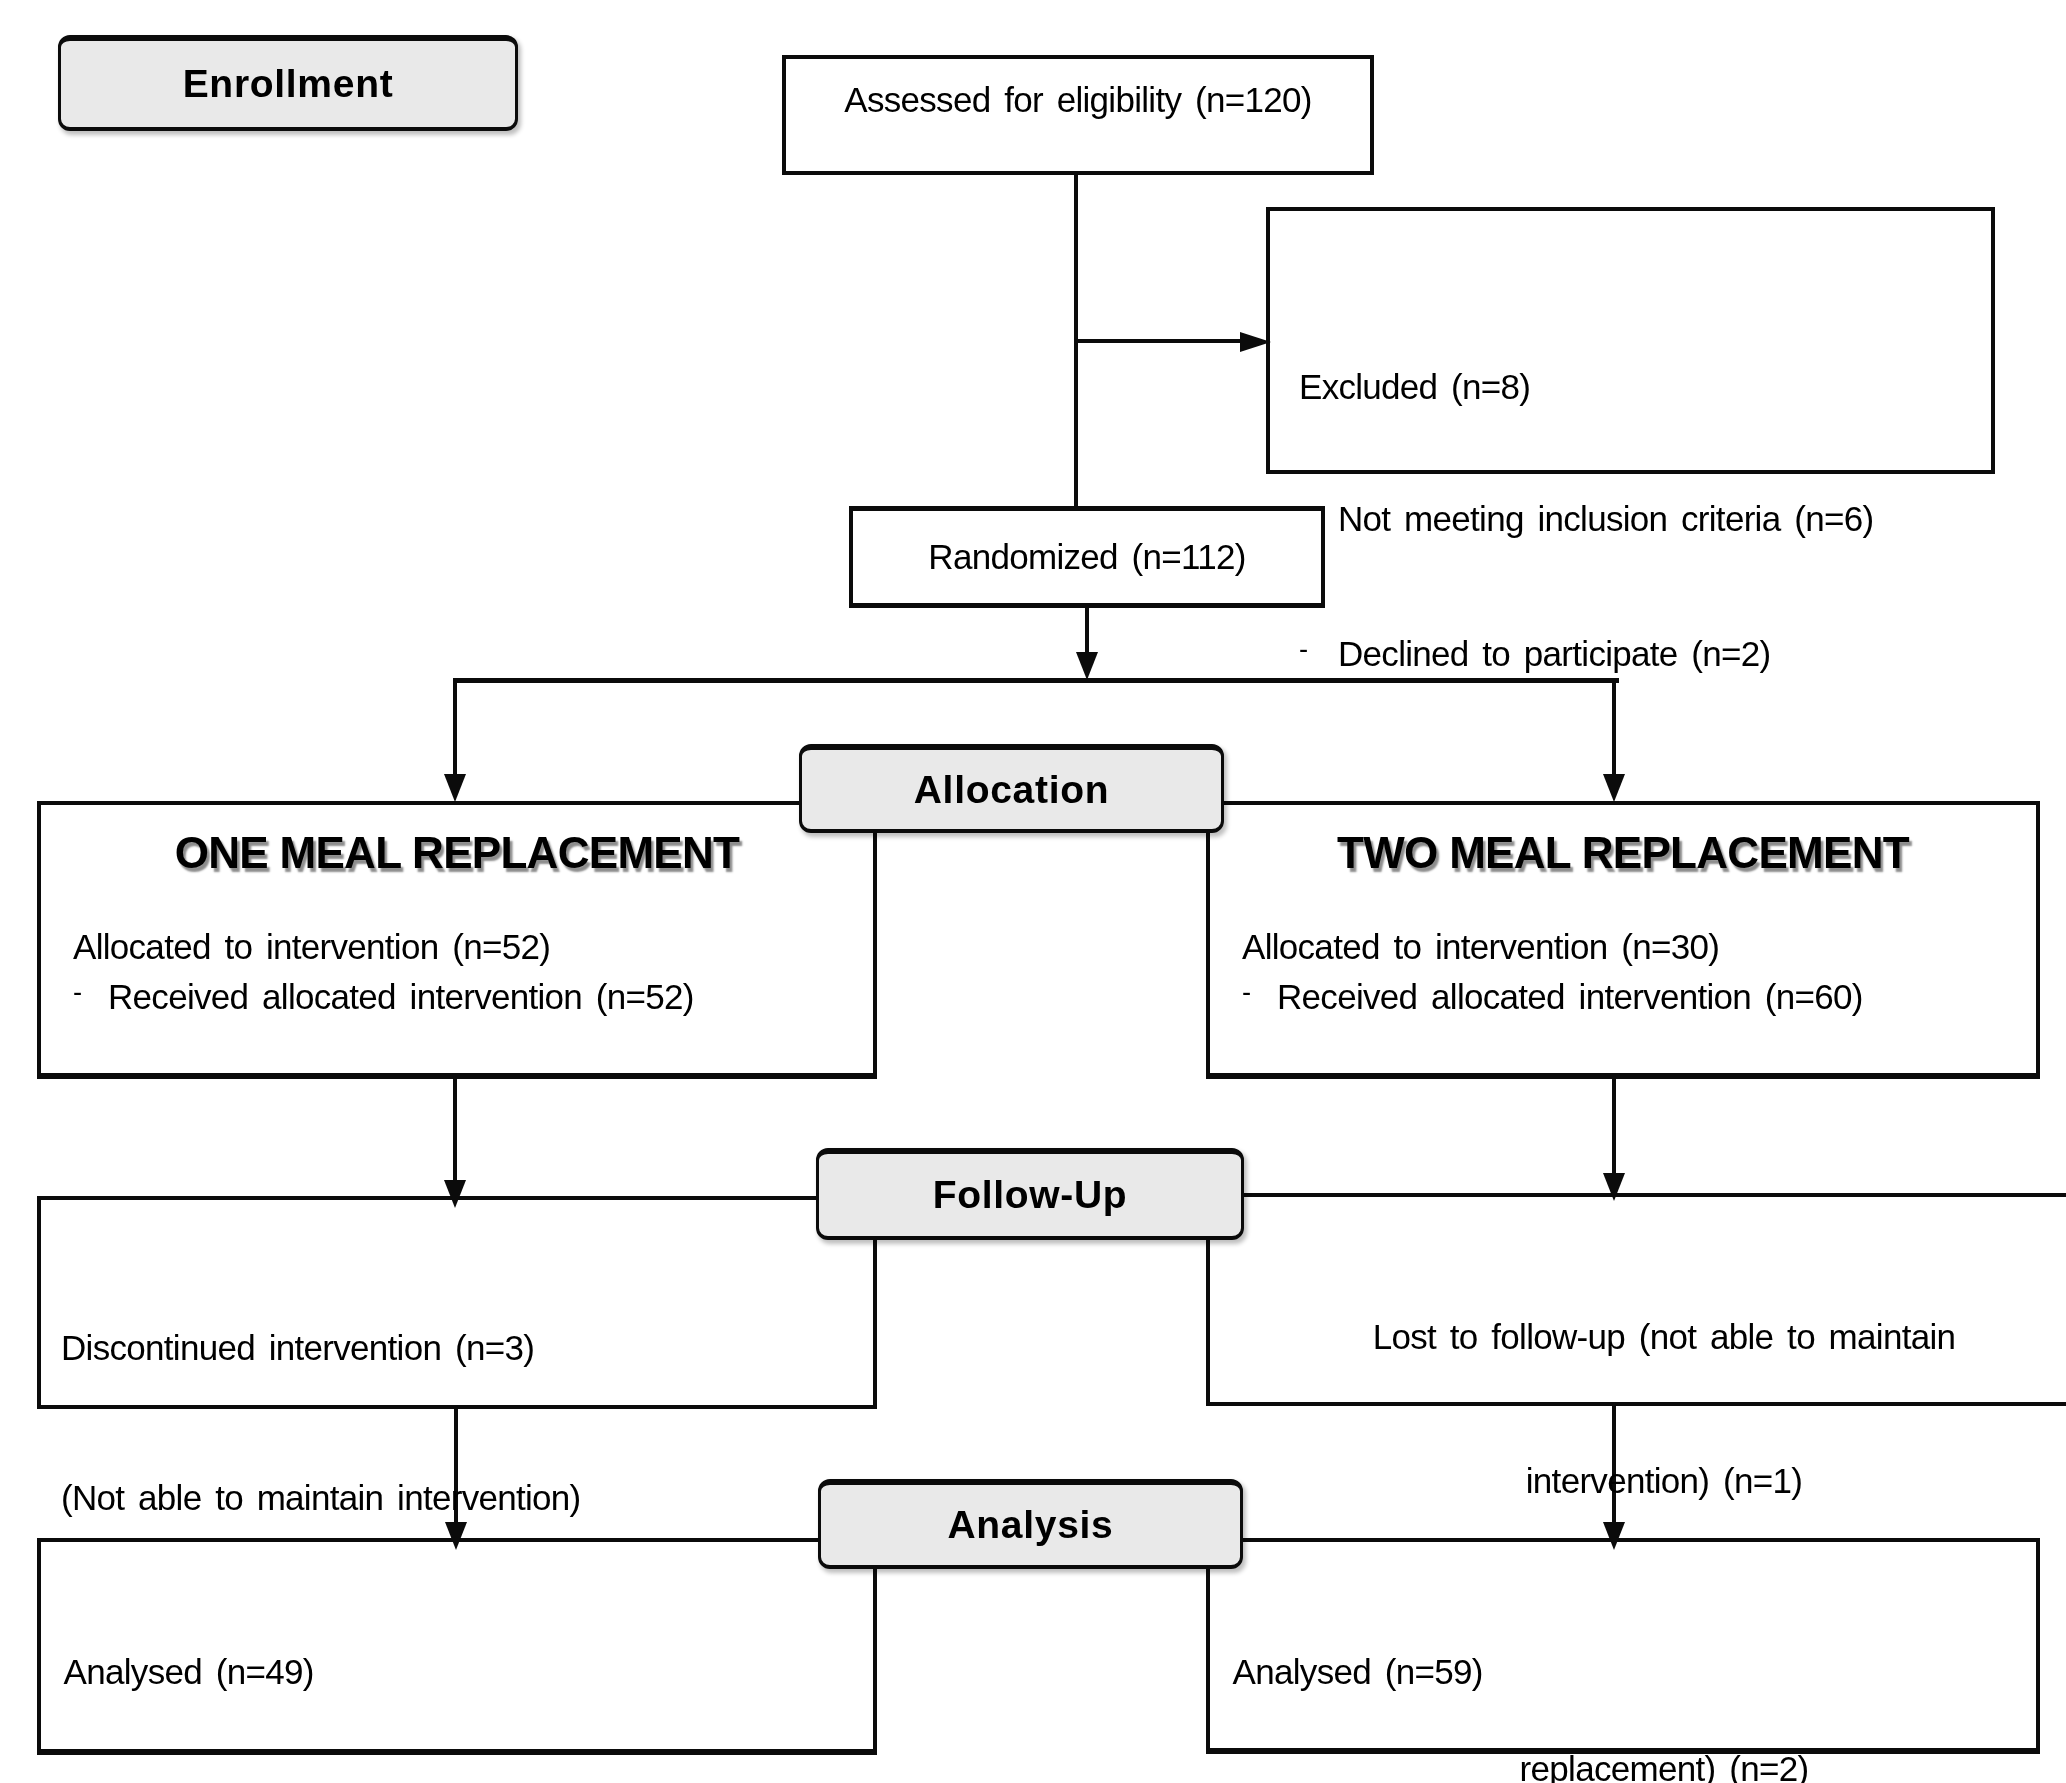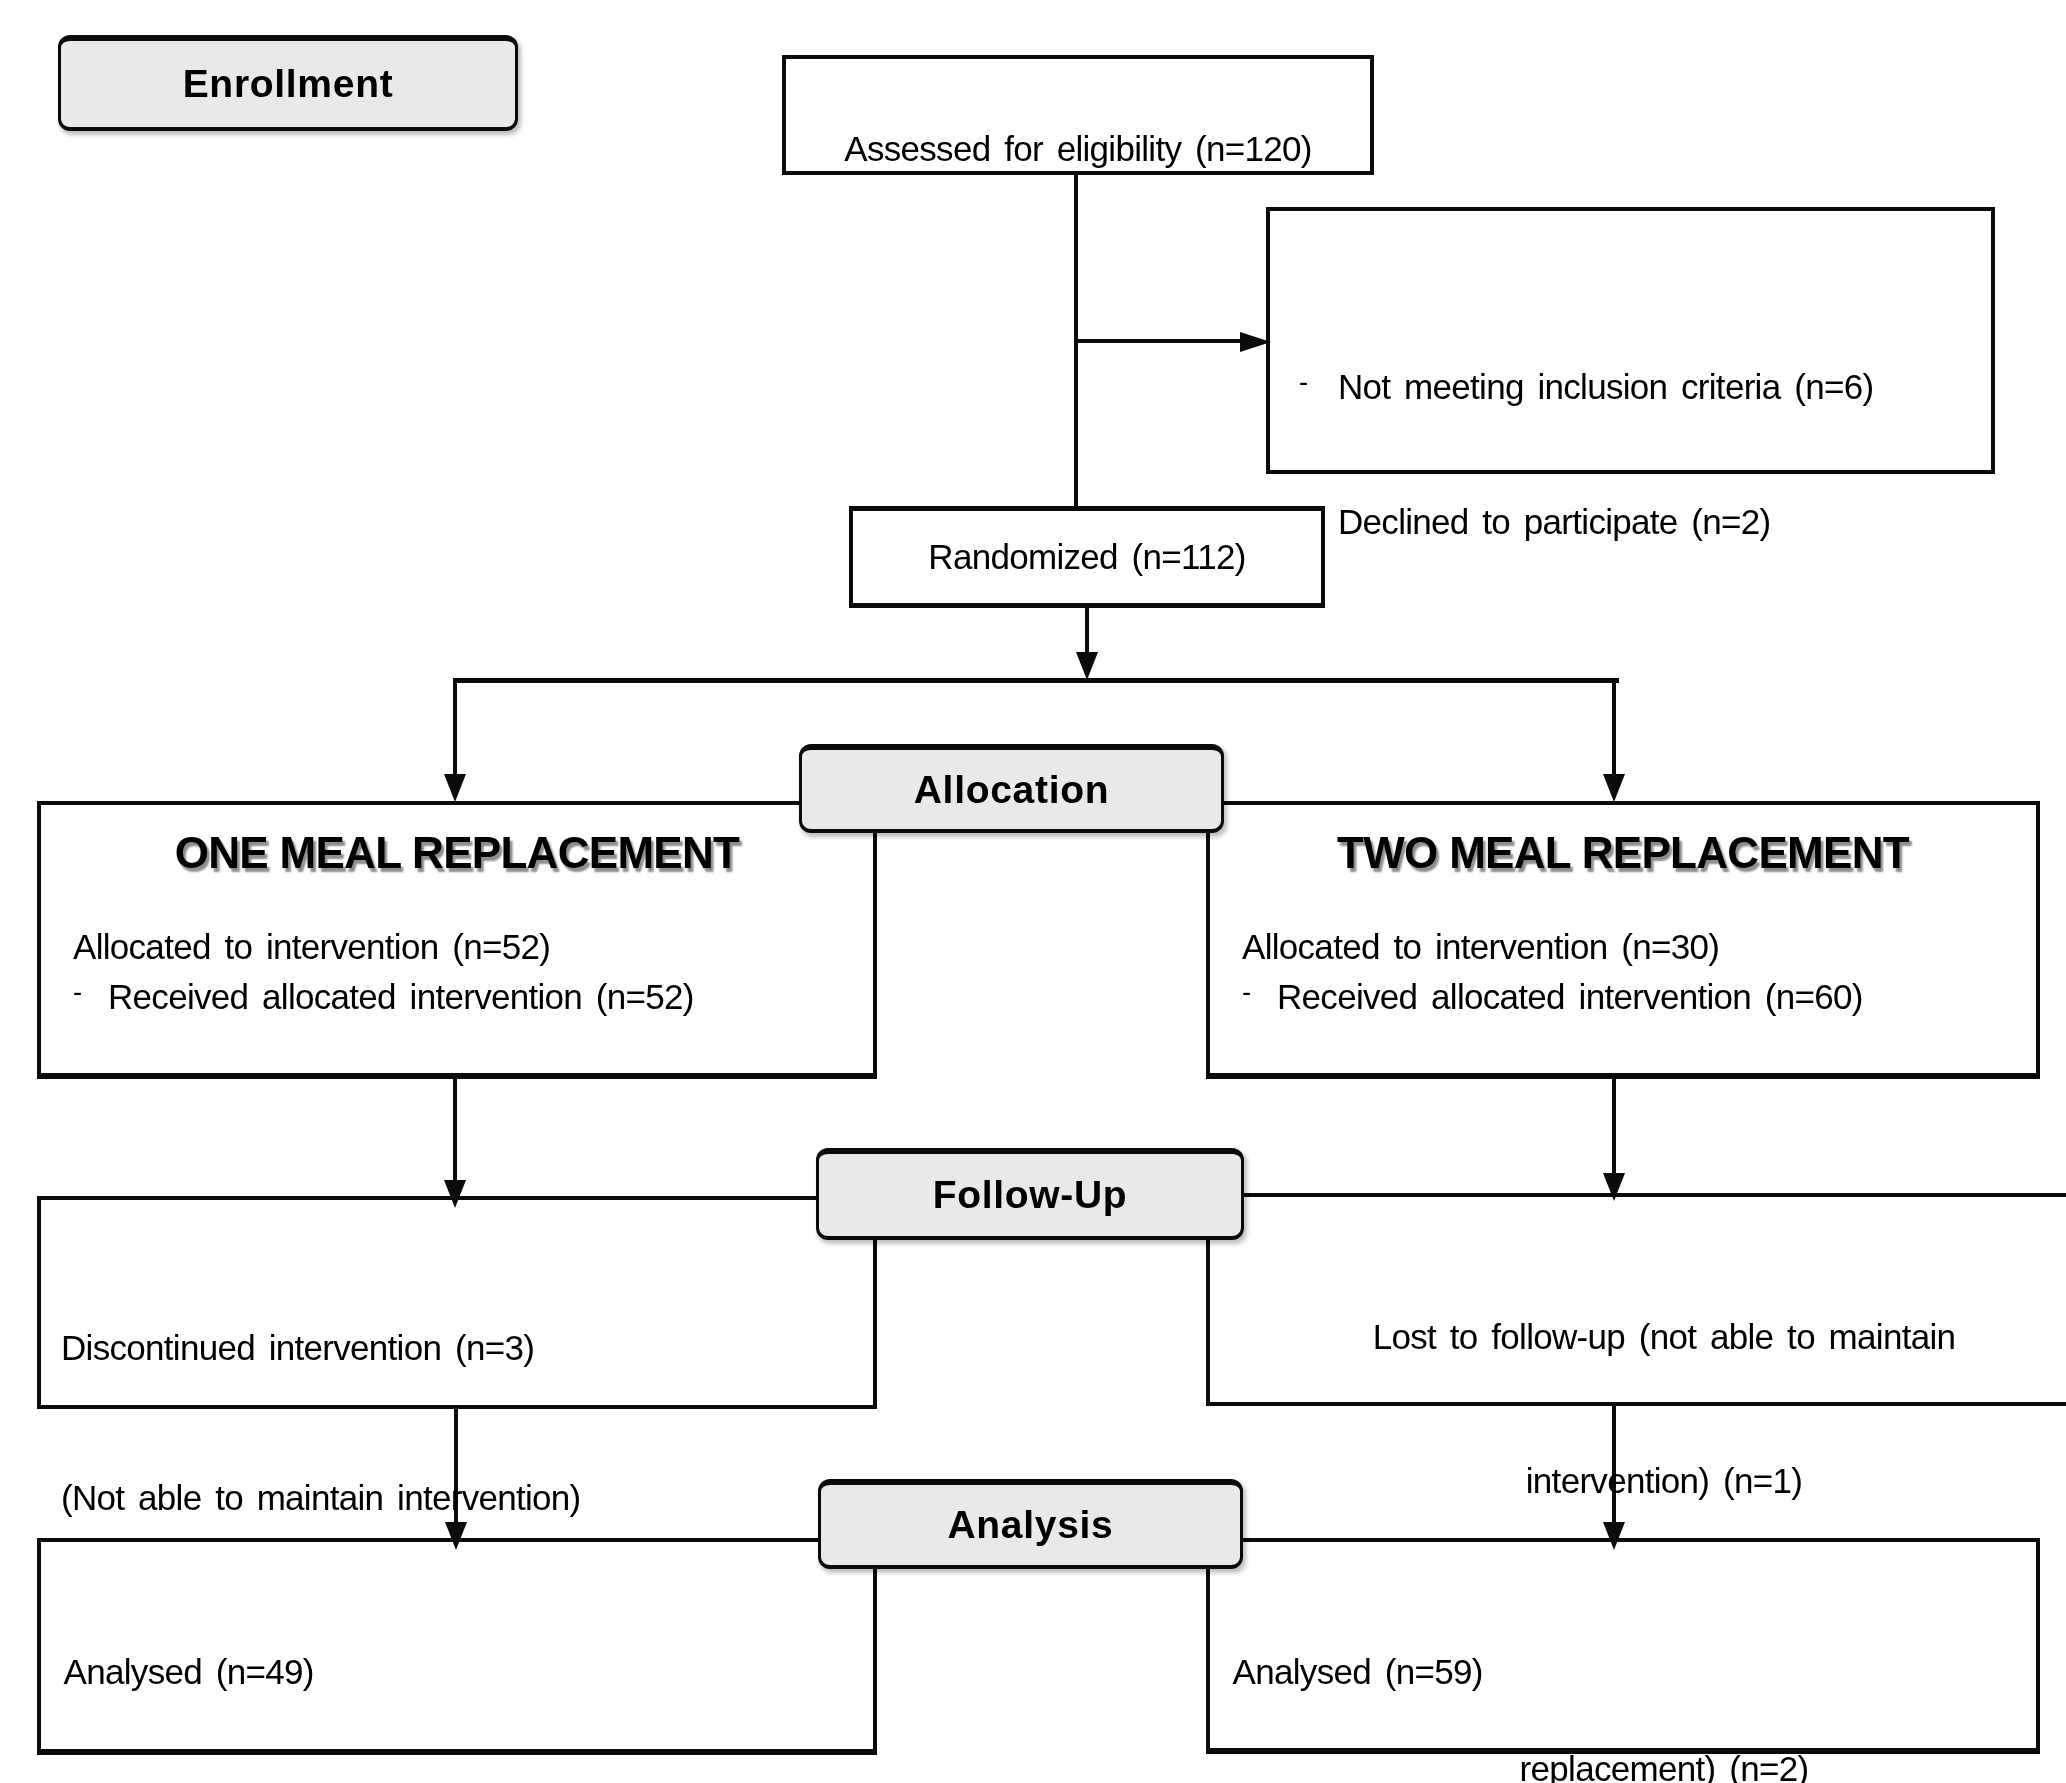--- a/index.html
+++ b/index.html
@@ -130,25 +130,26 @@
   <div class="stage" style="left:799px;top:744px;width:425px;height:89px;">
     <span>Allocation</span>
   </div>
   <div class="stage" style="left:816px;top:1148px;width:428px;height:92px;">
     <span>Follow-Up</span>
   </div>
   <div class="stage" style="left:818px;top:1479px;width:425px;height:90px;">
     <span>Analysis</span>
   </div>
 
-  <div class="box top-center" style="left:782px;top:55px;width:592px;height:120px;align-items:flex-end;">
+  <div class="box top-center" style="left:782px;top:55px;width:592px;height:120px;">
     <span class="body-text">Assessed for eligibility (n=120)</span>
   </div>
 
   <div class="box excluded-pad body-text" style="left:1266px;top:207px;width:729px;height:267px;">
+    <div>Excluded (n=8)</div>
     <div class="bline">
       <span class="dash">-</span>
       <span class="btext">Not meeting inclusion criteria (n=6)</span>
     </div>
     <div class="bline">
       <span class="dash">-</span>
       <span class="btext">Declined to participate (n=2)</span>
     </div>
   </div>
 

